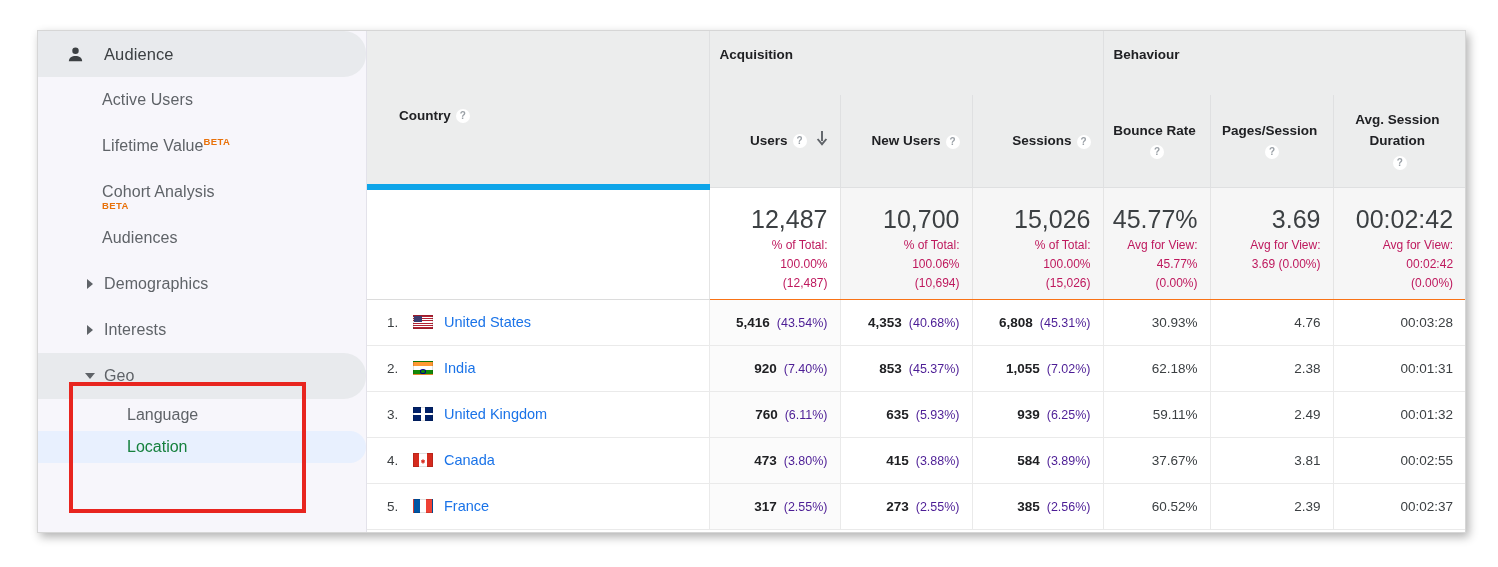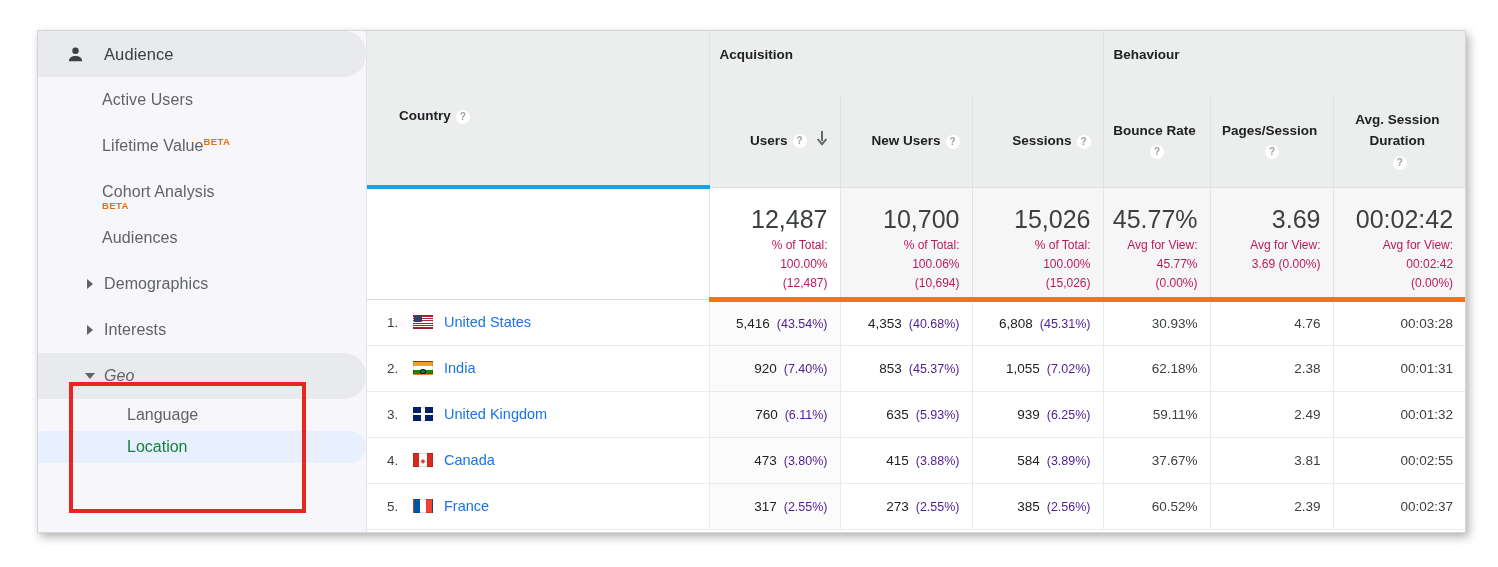--- a/index.html
+++ b/index.html
@@ -91,21 +91,21 @@
   
   .nav-parent { padding-left: 44px; text-align: center; }
   .caret {
     width: 16px; flex: 0 0 16px;
     display: inline-flex; align-items: center; justify-content: center;
     margin-right: 6px;
     color: #5f6368;
   }
   .caret svg { display: block; }
 
-  .nav-parent.expanded { background: #e8eaed; font-style: italic; }
+  .nav-parent.expanded { background: #e8eaed; }
 
   
   .nav-child {
     height: 32px;
     padding-left: 89px;
     font-size: 16px;
     color: #5f6368;
   }
   .nav-child.selected {
     background: #e8f0fe;
@@ -150,21 +150,21 @@
   }
   th.dim-head {
     background: #eceded;
     vertical-align: middle;
     text-align: left;
     padding-left: 32px;
     font-size: 13.5px;
     font-weight: bold;
     color: #202124;
     border-left: none;
-    border-bottom: 4px solid #0ea5e9;
+    border-bottom: 6px solid #0ea5e9;
   }
 
   
   .metric-row th {
     background: #eceded;
     height: 92px;
     vertical-align: middle;
     padding: 0 12px 0 8px;
     text-align: right;
     font-size: 13.5px;
@@ -202,21 +202,21 @@
   }
 
   
   .sum-row td {
     background: #f6f6f6;
     height: 112px;
     vertical-align: top;
     padding: 16px 12px 0 8px;
     text-align: right;
     border-left: 1px solid #e4e4e4;
-    border-bottom: 5px solid #f97316;
+    border-bottom: 1px solid #f97316;
   }
   .sum-row td.first-col {
     background: #ffffff;
     border-left: none;
     border-bottom: 1px solid #dcdcdc;
   }
   .sum-row td.sorted { background: #ffffff; }
   .sum-big {
     font-size: 25px;
     color: #3c4043;
@@ -263,21 +263,21 @@
     border: 1px solid rgba(0,0,0,.12);
     background-size: 100% 100%;
   }
   .country-link {
     color: #1a73e8;
     font-size: 14.5px;
     text-decoration: none;
     cursor: pointer;
   }
 
-  .val { font-weight: normal; color: #202124; font-size: 13.5px; }
+  .val { font-weight: bold; color: #202124; font-size: 13.5px; }
   .pct { color: #4c1d95; font-size: 12.5px; margin-left: 7px; }
   .plain { color: #3c4043; font-size: 13.5px; }
 
   
   .flag-us {
     background-image:
       linear-gradient(to bottom,
         #b22234 0 7.7%, #fff 7.7% 15.4%, #b22234 15.4% 23.1%, #fff 23.1% 30.8%,
         #b22234 30.8% 38.5%, #fff 38.5% 46.2%, #b22234 46.2% 53.9%, #fff 53.9% 61.6%,
         #b22234 61.6% 69.3%, #fff 69.3% 77%, #b22234 77% 84.7%, #fff 84.7% 92.4%,

